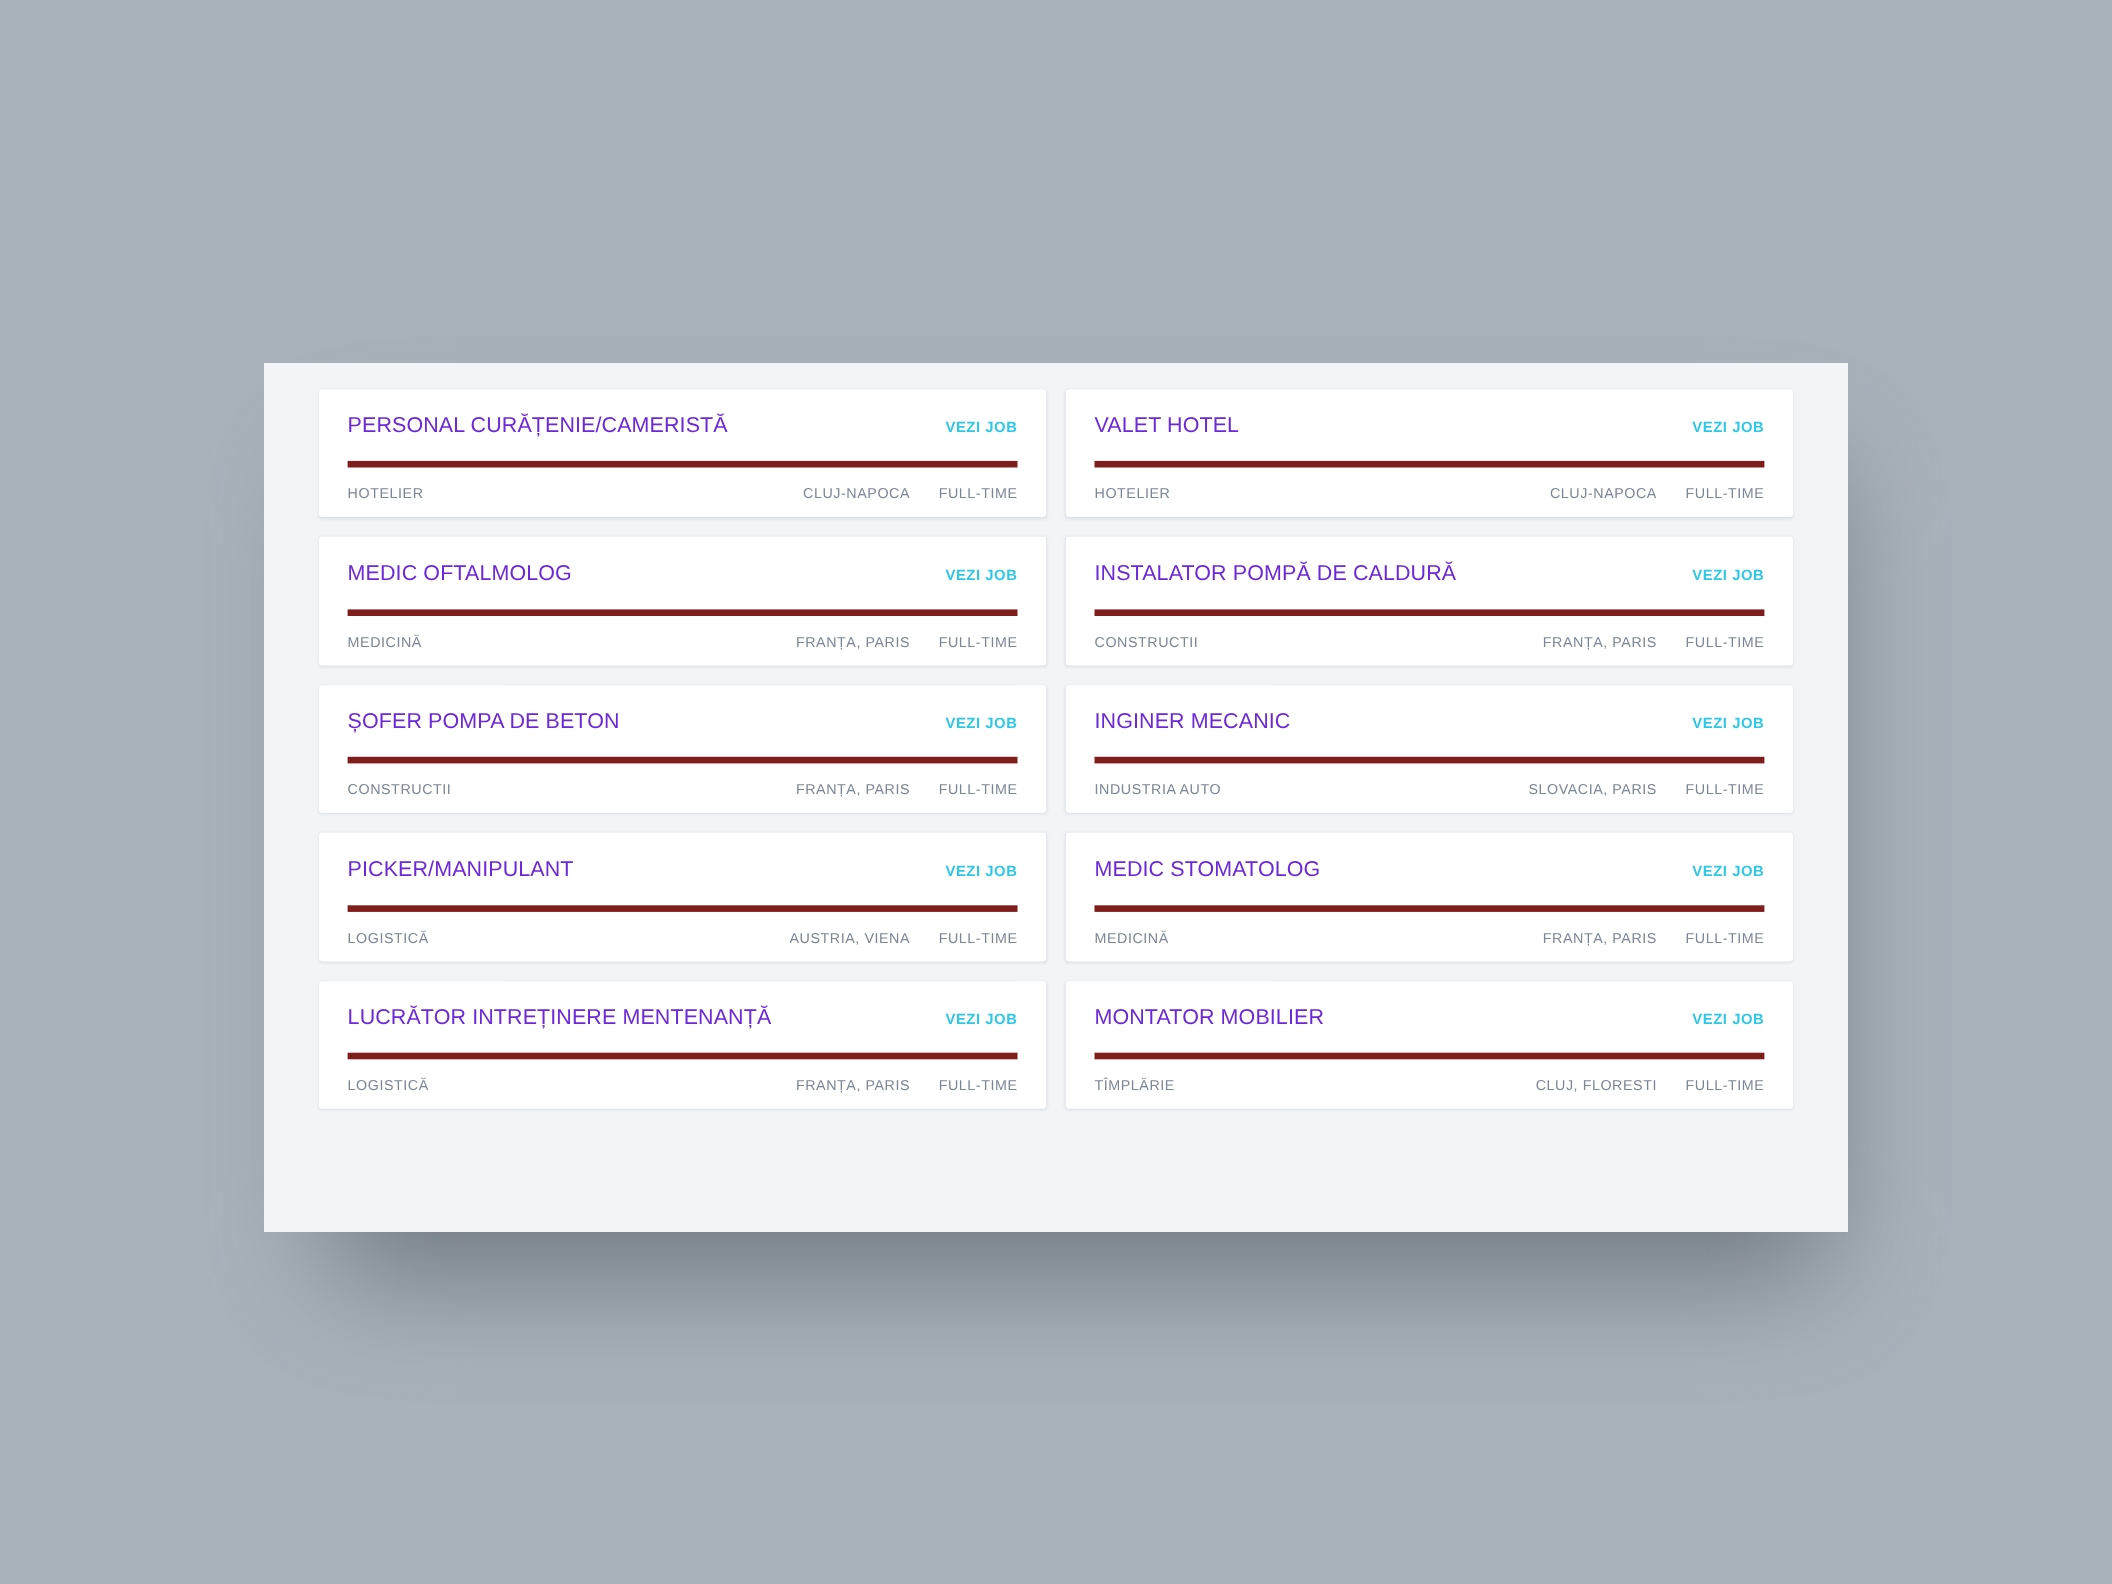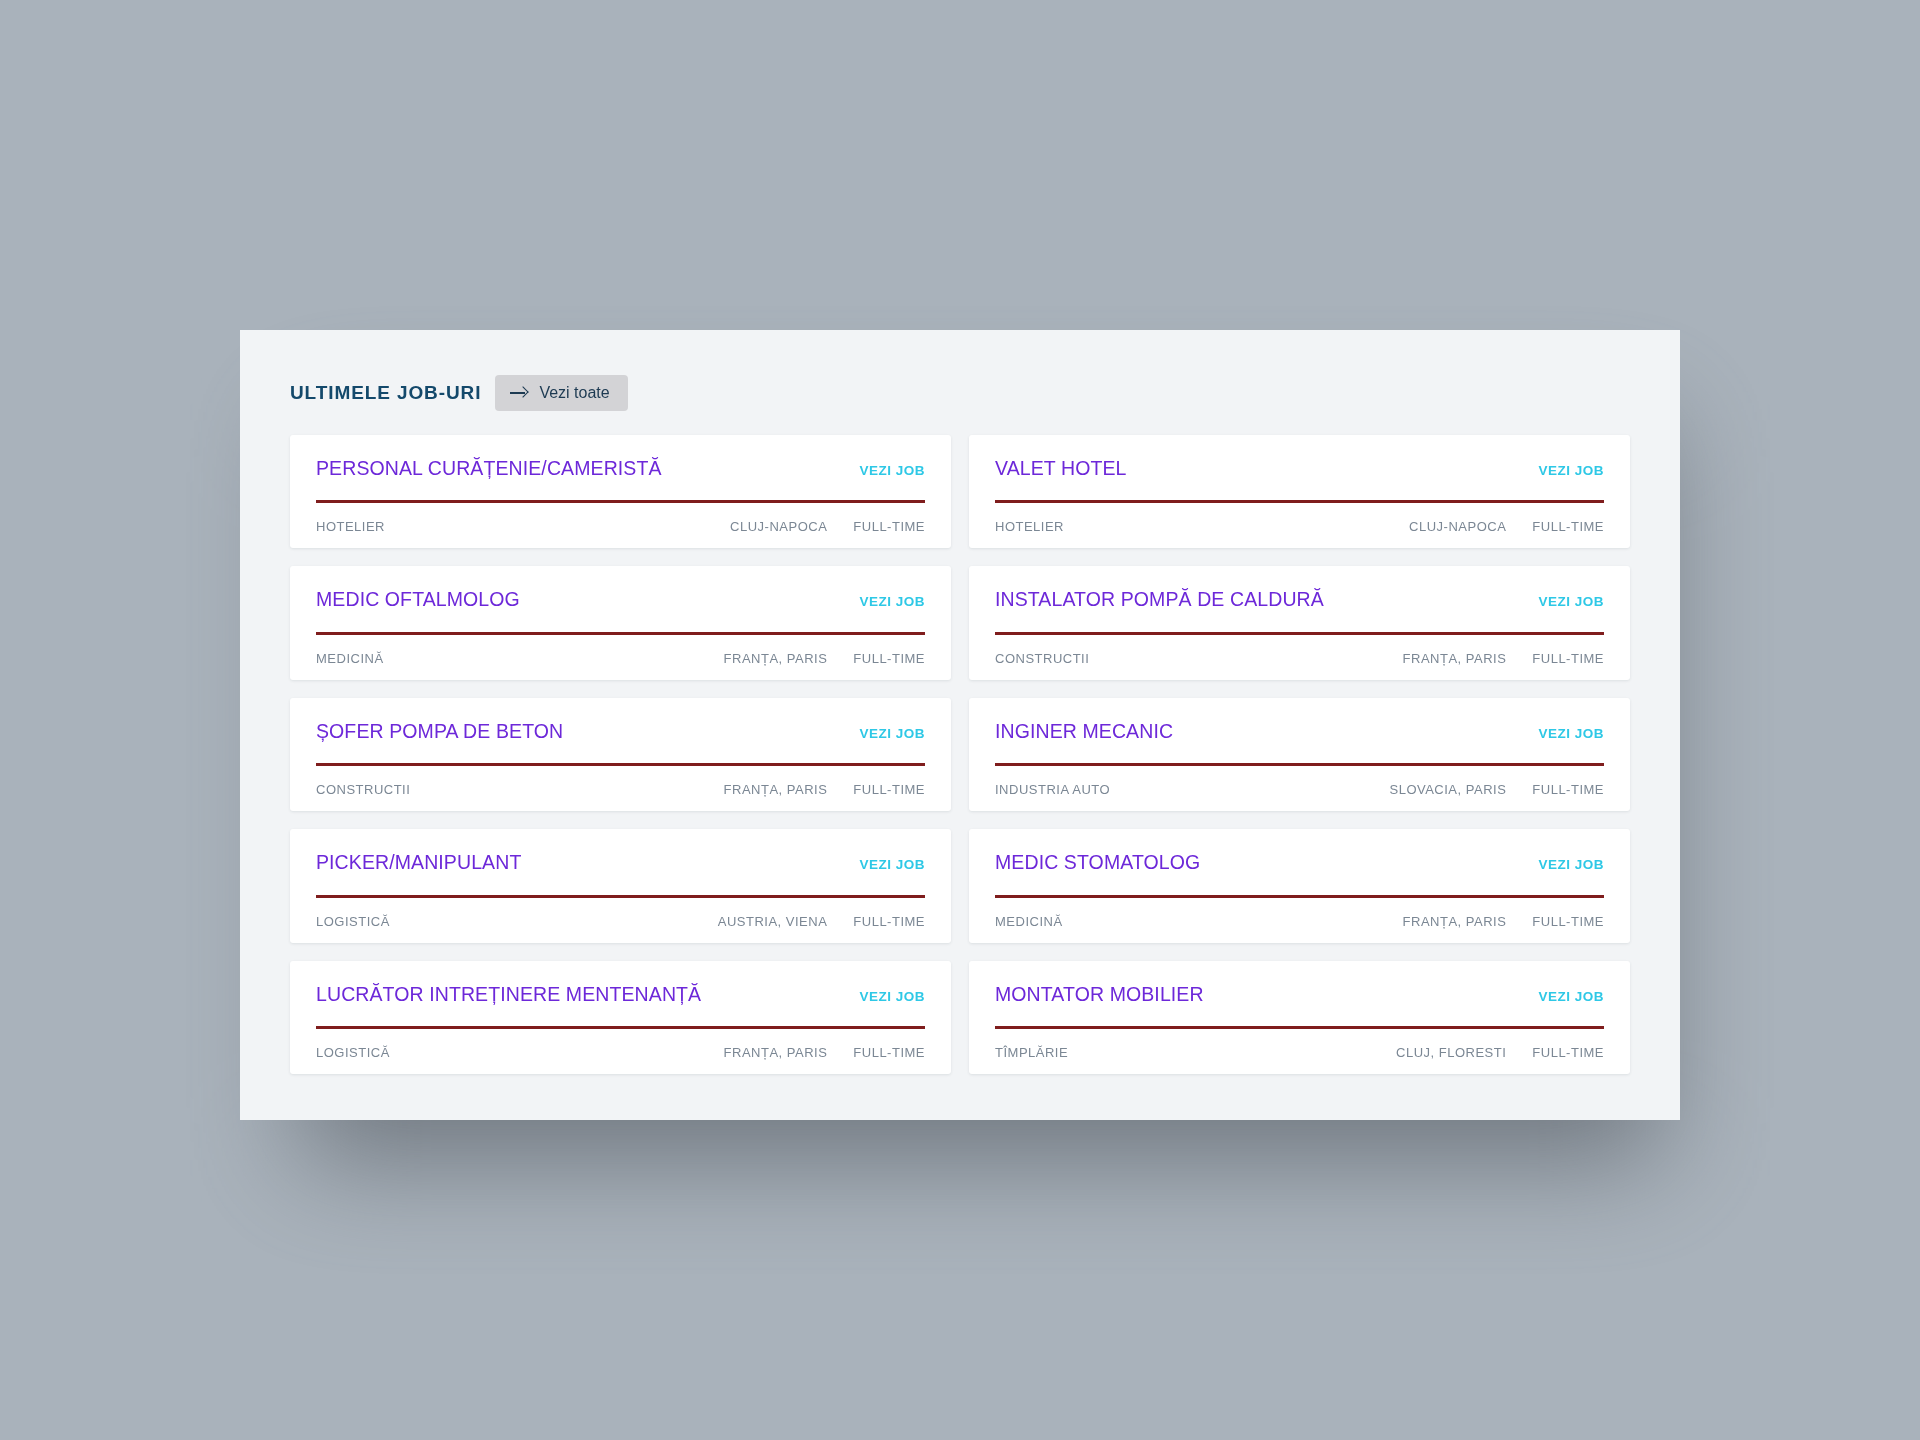--- a/index.html
+++ b/index.html
@@ -136,21 +136,21 @@
     text-decoration: none;
     flex: none;
     margin-left: 48px;
   }
 
   .job-card-meta {
     display: flex;
     align-items: center;
     justify-content: space-between;
     gap: 18px;
-    border-top: 3px solid #7f1d1d;
+    border-top: 6px solid #7f1d1d;
     padding-top: 16px;
   }
 
   .job-category {
     font-size: 13px;
     letter-spacing: 0.5px;
     color: #7b8794;
     white-space: nowrap;
   }
 
@@ -169,28 +169,20 @@
     white-space: nowrap;
   }
 </style>
 </head>
 <body>
 
 <div class="panel-shadow"></div>
 
 <div class="panel">
 
-  <div class="section-header">
-    <div class="section-title">ULTIMELE JOB-URI</div>
-
-    <button class="see-all-btn">
-      <span class="arrow-icon"></span>
-      <span class="see-all-label">Vezi toate</span>
-    </button>
-  </div>
 
   <div class="jobs-grid" id="jobs-grid">
   <div class="job-card">
     <div class="job-card-top">
       <div class="job-title">PERSONAL CURĂȚENIE/CAMERISTĂ</div>
       <a class="job-link" href="#">VEZI JOB</a>
     </div>
     <div class="job-card-meta">
       <div class="job-category">HOTELIER</div>
       <div class="job-meta-right">

